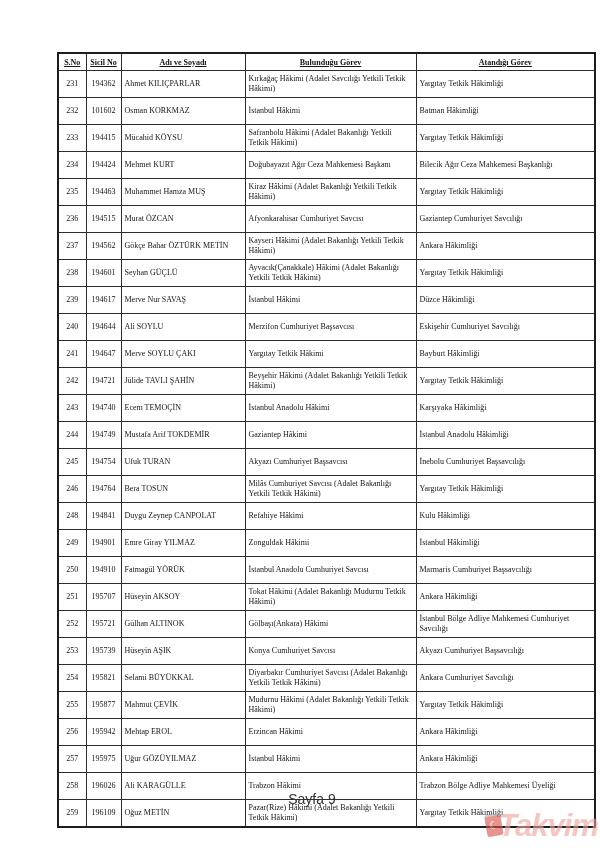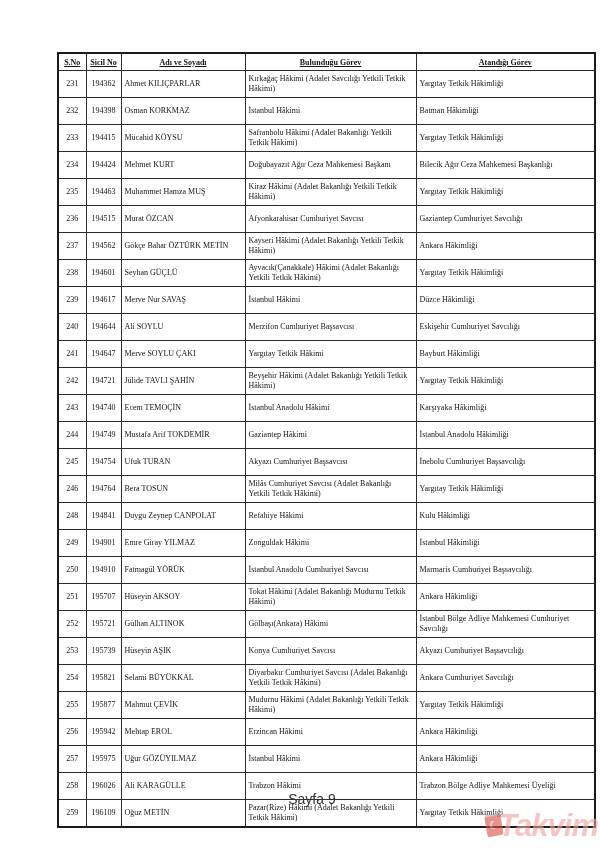--- a/index.html
+++ b/index.html
@@ -128,21 +128,21 @@
     <tbody id="table-body">
         <tr>
           <td class="c-sno">231</td>
           <td class="c-sicil">194362</td>
           <td class="c-name">Ahmet KILIÇPARLAR</td>
           <td class="c-current">Kırkağaç Hâkimi (Adalet Savcılığı Yetkili Tetkik Hâkimi)</td>
           <td class="c-assigned">Yargıtay Tetkik Hâkimliği</td>
         </tr>
         <tr>
           <td class="c-sno">232</td>
-          <td class="c-sicil">194398</td>
+          <td class="c-sicil">101602</td>
           <td class="c-name">Osman KORKMAZ</td>
           <td class="c-current">İstanbul Hâkimi</td>
           <td class="c-assigned">Batman Hâkimliği</td>
         </tr>
         <tr>
           <td class="c-sno">233</td>
           <td class="c-sicil">194415</td>
           <td class="c-name">Mücahid KÖYSU</td>
           <td class="c-current">Safranbolu Hâkimi (Adalet Bakanlığı Yetkili Tetkik Hâkimi)</td>
           <td class="c-assigned">Yargıtay Tetkik Hâkimliği</td>

